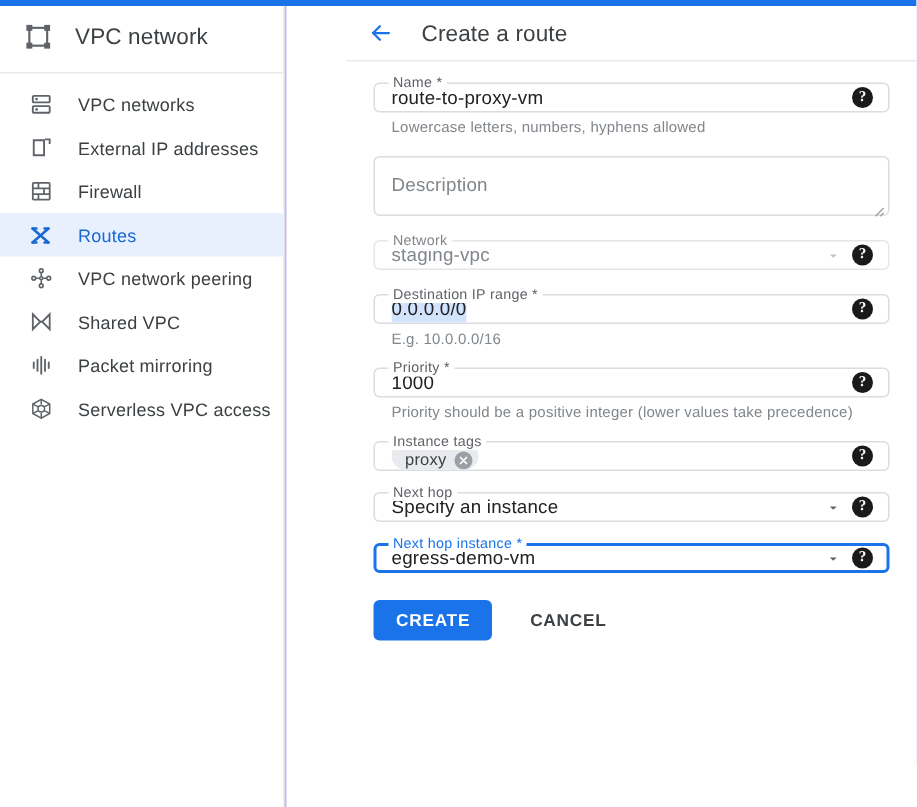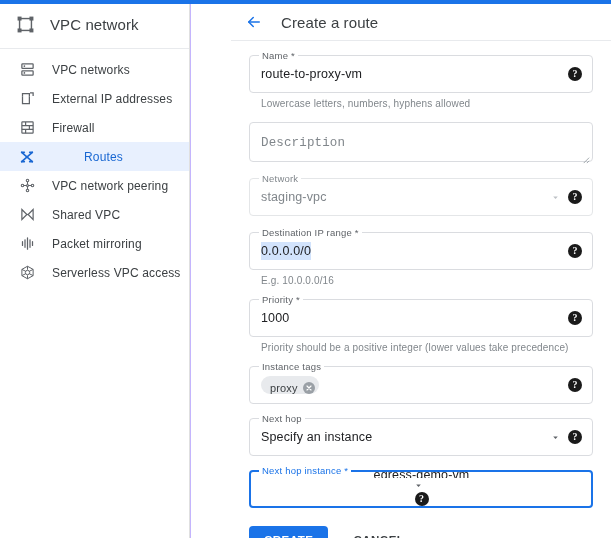--- a/index.html
+++ b/index.html
@@ -76,21 +76,20 @@
   }
   .nav-item .nlabel {
     margin-left: 16px;
     font-size: 12px;
     color: #3c4043;
     letter-spacing: .15px;
     white-space: nowrap;
   }
   .nav-item.active {
     background: #e8f0fe;
-    gap: 32px;
   }
   .nav-item.active .nicon { color: #1967d2; }
   .nav-item.active .nlabel { color: #1967d2; }
 
   
   .main {
     position: absolute;
     top: 4px; left: 191px;
     width: 420px;
     height: 534px;
@@ -122,30 +121,29 @@
     padding: 14px 18px 0 18px;
   }
 
   
   .field { position: relative; margin-bottom: 0; }
 
   .outline {
     position: relative;
     border: 1px solid #dadce0;
     border-radius: 4px;
-    height: 38px;
+    height: 20px;
     display: flex;
     align-items: center;
     padding: 0 10px 0 11px;
     background: #fff;
   }
   .outline.focused {
     border: 2px solid #1a73e8;
     padding: 0 9px 0 10px;
-    flex-direction: column;
   }
   .outline.disabled {
     border-color: #e4e6e8;
     background: #fff;
   }
 
   .notch {
     position: absolute;
     top: -6px;
     left: 9px;
@@ -223,21 +221,20 @@
     border: 1px solid #dadce0;
     border-radius: 4px;
     height: 40px;
     padding: 9px 11px;
     background: #fff;
   }
   .textarea-box .ph {
     font-size: 12.5px;
     color: #80868b;
     letter-spacing: .15px;
-    font-family: Liberation Mono, monospace;
   }
   .resize-handle {
     position: absolute;
     right: 2px; bottom: 2px;
     width: 9px; height: 9px;
     color: #9aa0a6;
   }
 
   
   .chip {

